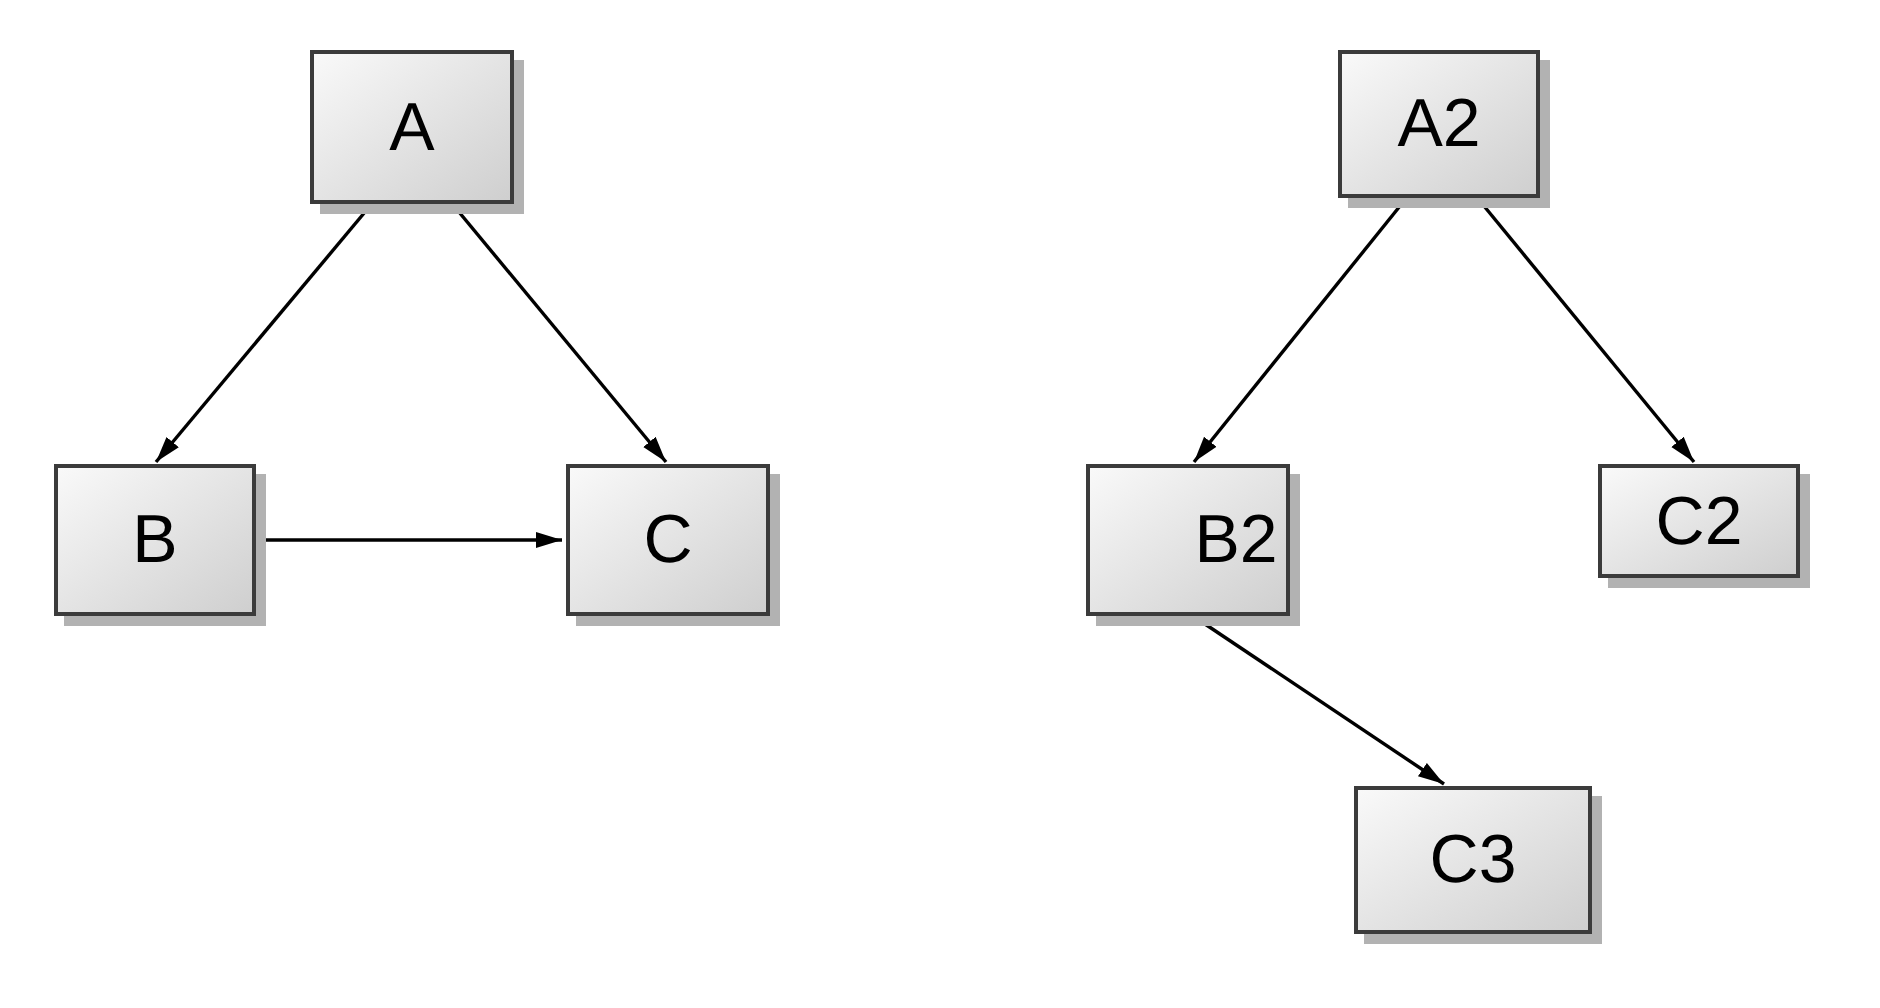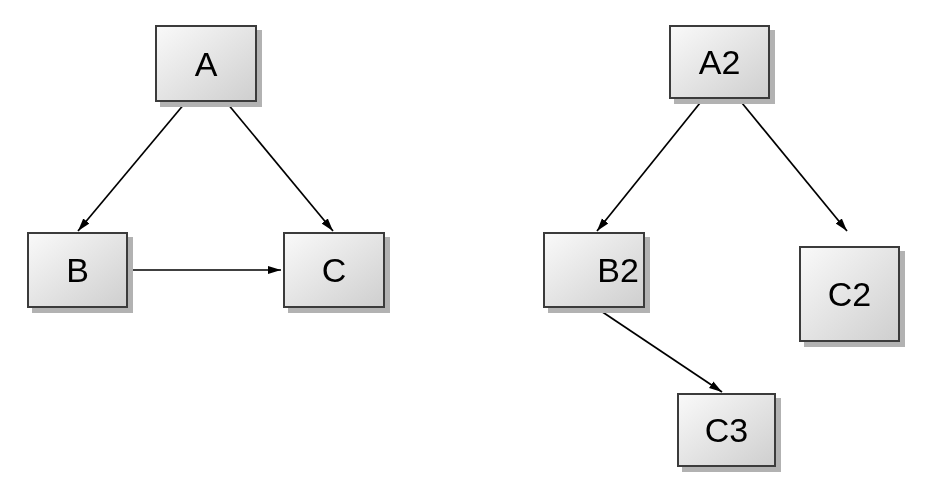--- a/index.html
+++ b/index.html
@@ -67,19 +67,19 @@
     </div>
     <div class="node" style="left: 283px; top: 232px; width: 102px; height: 76px;">
       <span class="node-label">C</span>
     </div>
     <div class="node" style="left: 669px; top: 25px; width: 101px; height: 74px;">
       <span class="node-label">A2</span>
     </div>
     <div class="node" style="left: 543px; top: 232px; width: 102px; height: 76px; padding-left: 48px;">
       <span class="node-label">B2</span>
     </div>
-    <div class="node" style="left: 799px; top: 246px; width: 101px; height: 96px;">
+    <div class="node" style="left: 799px; top: 232px; width: 101px; height: 57px;">
       <span class="node-label">C2</span>
     </div>
-    <div class="node" style="left: 677px; top: 393px; width: 99px; height: 74px;">
+    <div class="node" style="left: 677px; top: 393px; width: 119px; height: 74px;">
       <span class="node-label">C3</span>
     </div>
   </div>
 
 </body></html>

